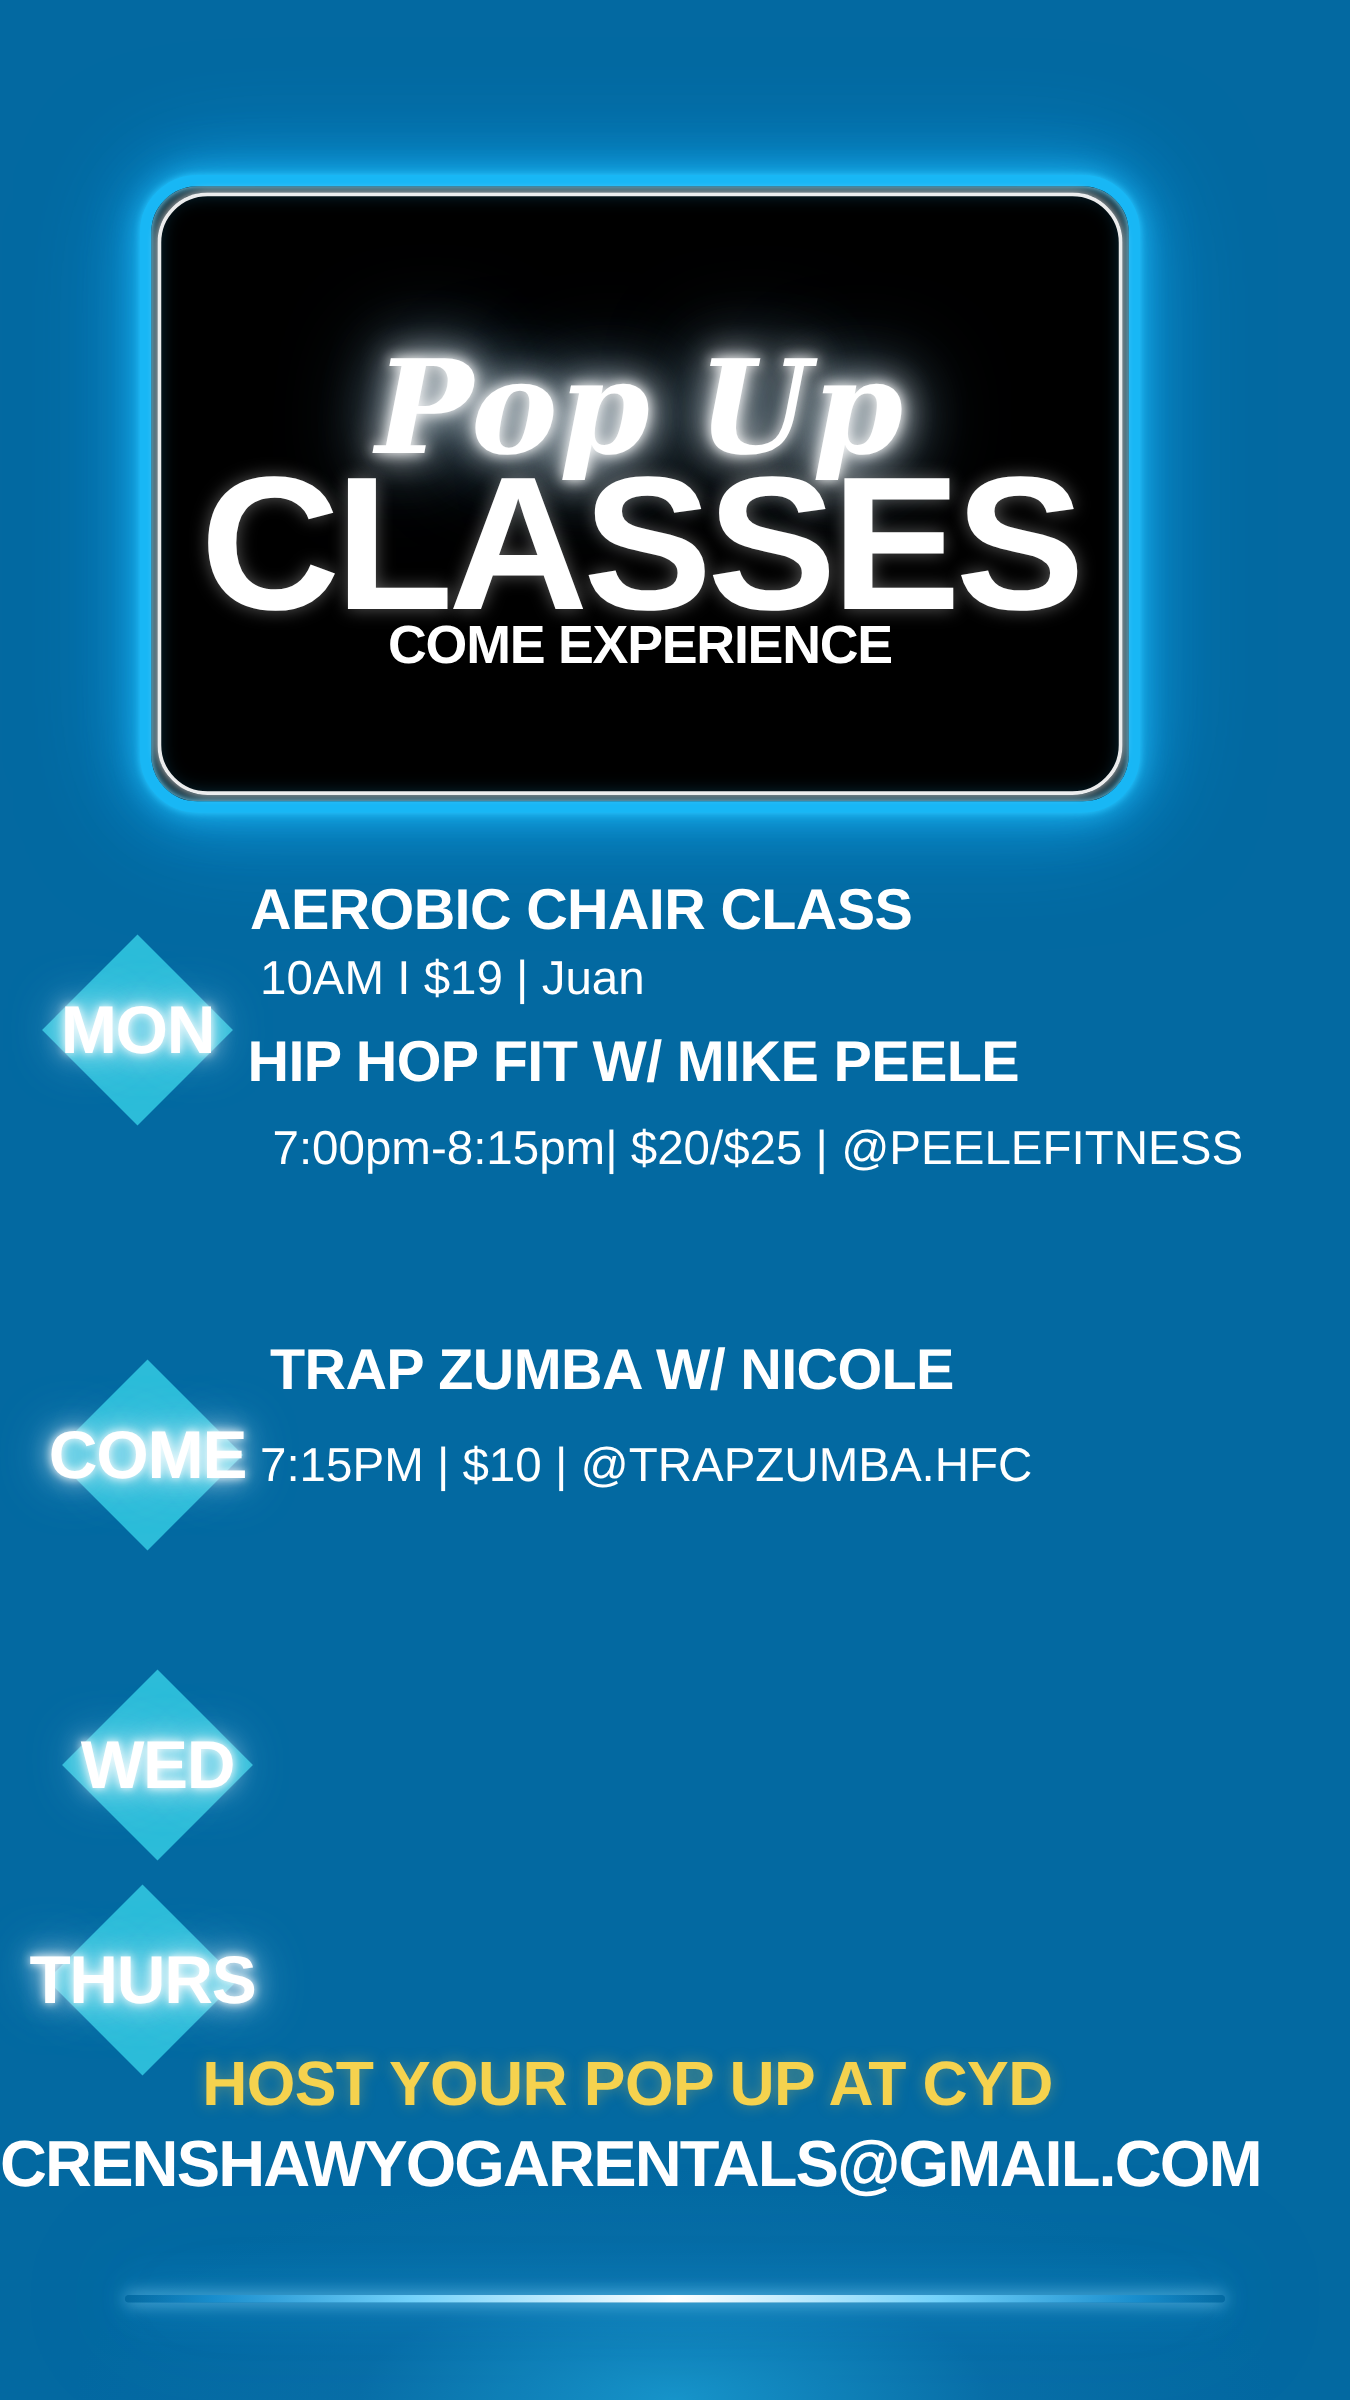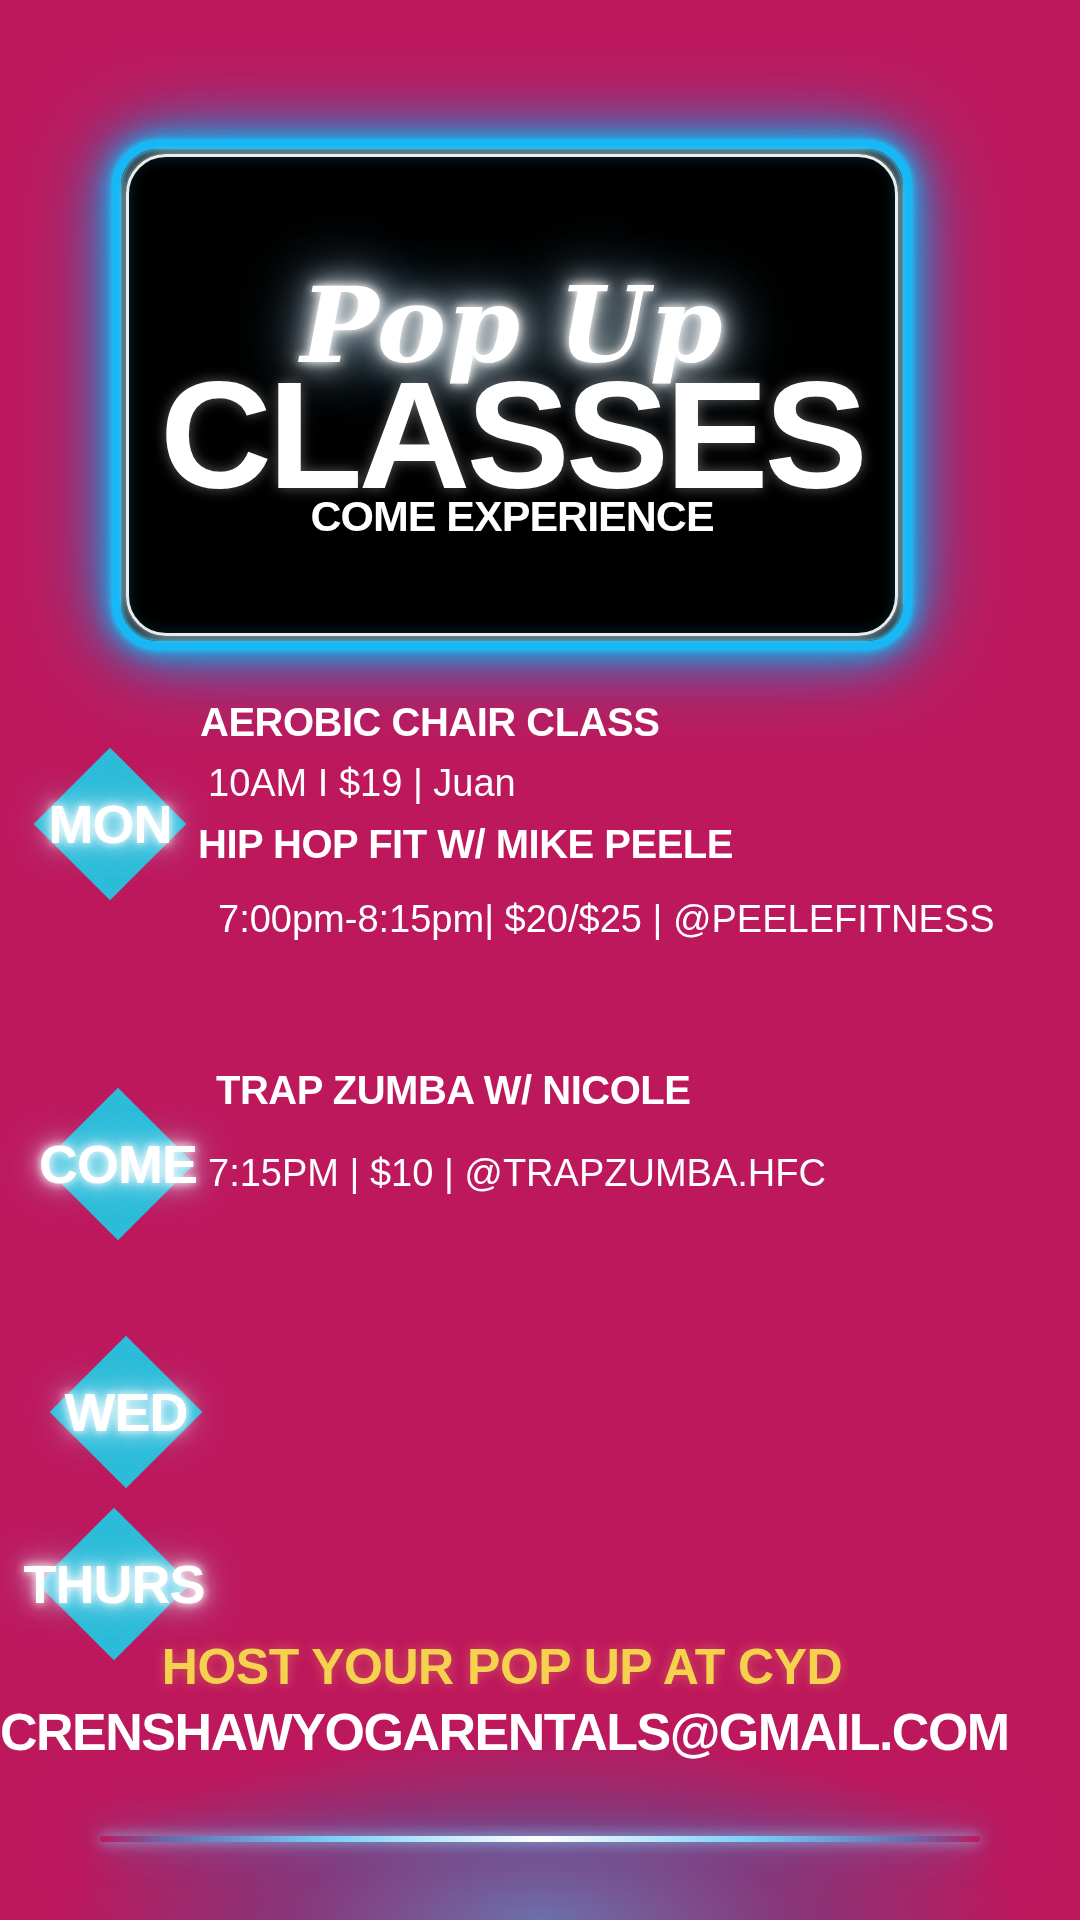--- a/index.html
+++ b/index.html
@@ -1,21 +1,21 @@
 <!DOCTYPE html>
 <html><head>
 <meta charset="utf-8">
 <style>
   html,body{margin:0;padding:0;background:#000;}
   body{
     width:1080px;height:1920px;overflow:hidden;position:relative;
     font-family:"Liberation Sans",sans-serif;color:#fff;
     background:#000;
   }
-  .poster{position:absolute;inset:0;background:#be185d;}
+  .poster{position:absolute;inset:0;background:#0369a1;}
 
   
   .title-wrap{
     position:absolute;left:112px;top:140px;width:800px;height:510px;
   }
   .neon-frame{
     position:absolute;inset:0;border-radius:46px;
     border:9px solid #18b7f5;
     box-shadow:
       0 0 6px #26c6ff,
@@ -82,21 +82,21 @@
     font-weight:700;font-size:54px;letter-spacing:-1px;
     color:#fff;white-space:nowrap;
     text-shadow:
       0 0 8px #fff,
       0 0 20px rgba(255,255,255,.9),
       0 0 42px rgba(150,225,255,.8);
   }
 
   .class-title{
     font-family:"Liberation Sans",sans-serif;
-    font-weight:700;font-size:40px;letter-spacing:-.5px;
+    font-weight:700;font-size:46px;letter-spacing:-.5px;
     color:#fff;white-space:nowrap;
   }
   .class-meta{
     font-family:"Liberation Sans",sans-serif;
     font-weight:400;font-size:38px;letter-spacing:0px;
     color:#fff;white-space:nowrap;
   }
 
   
   .footer{position:absolute;left:0;bottom:0;width:1080px;height:300px;}

